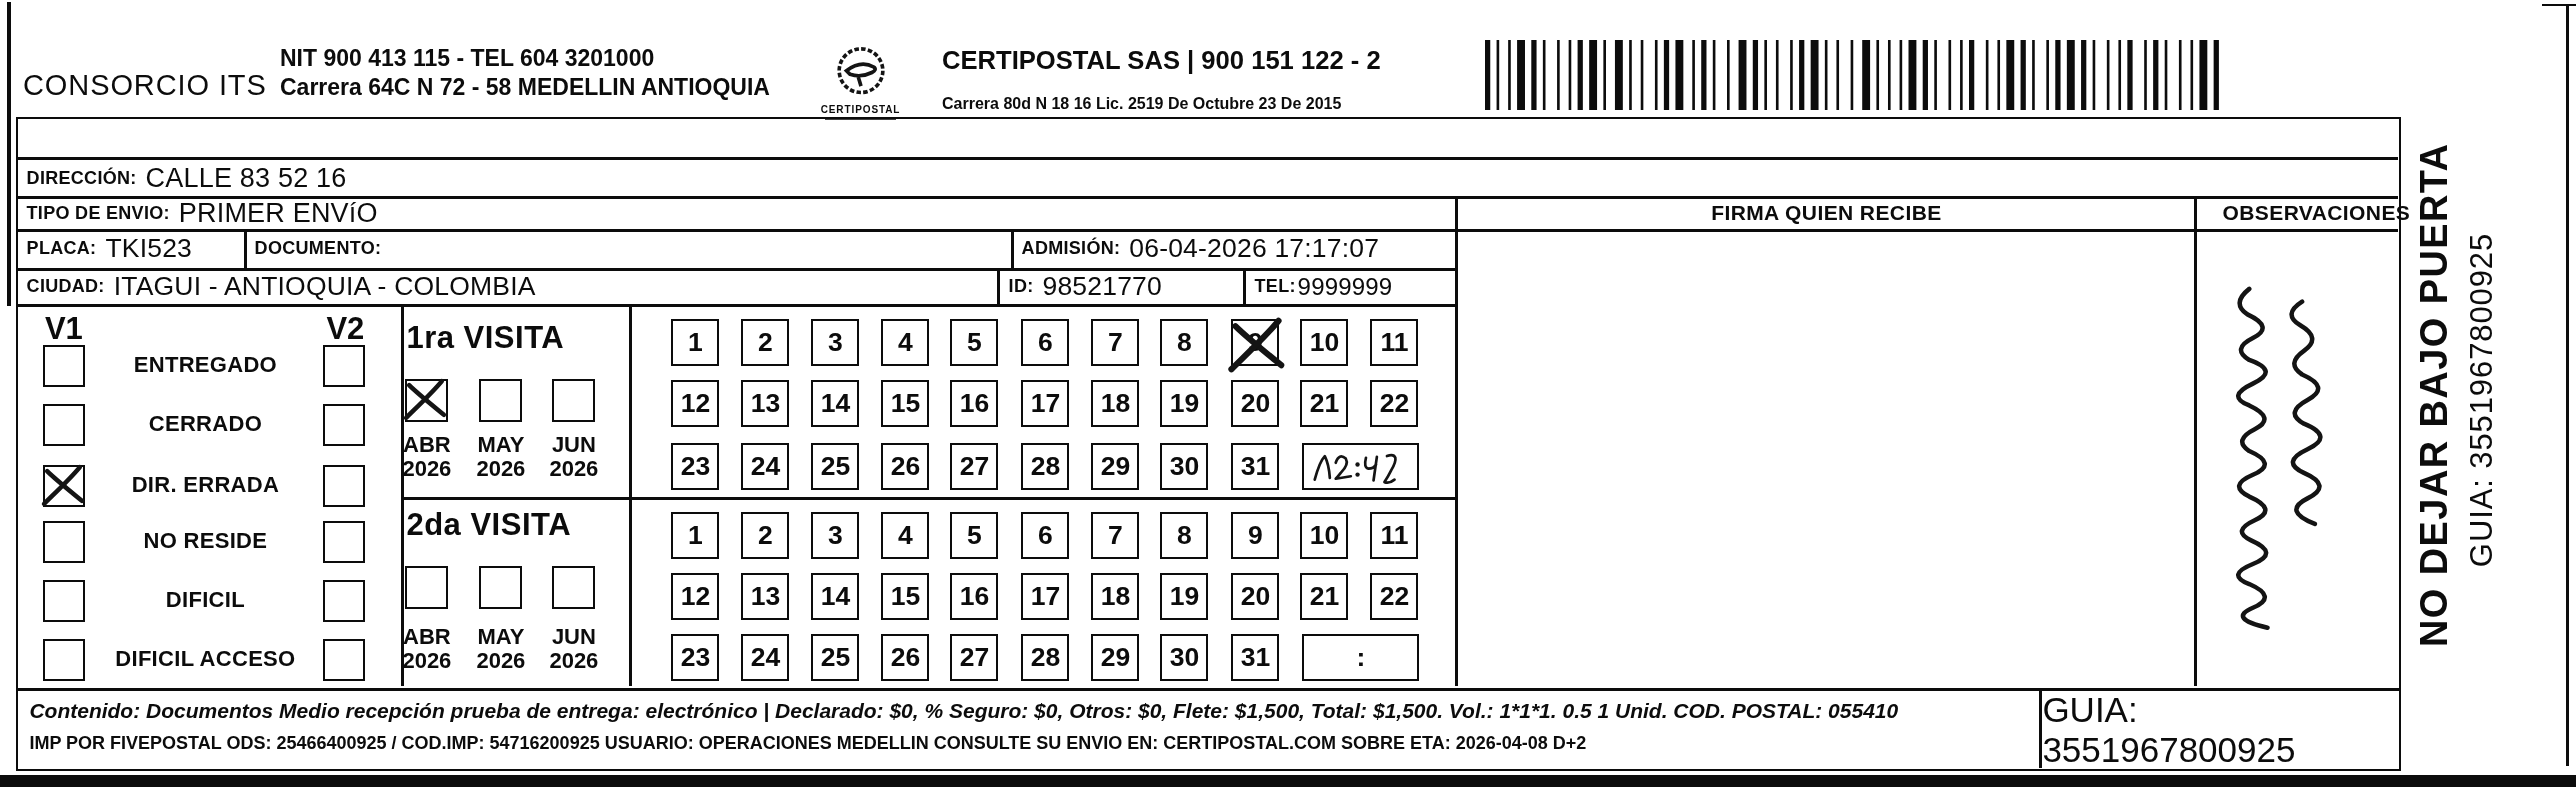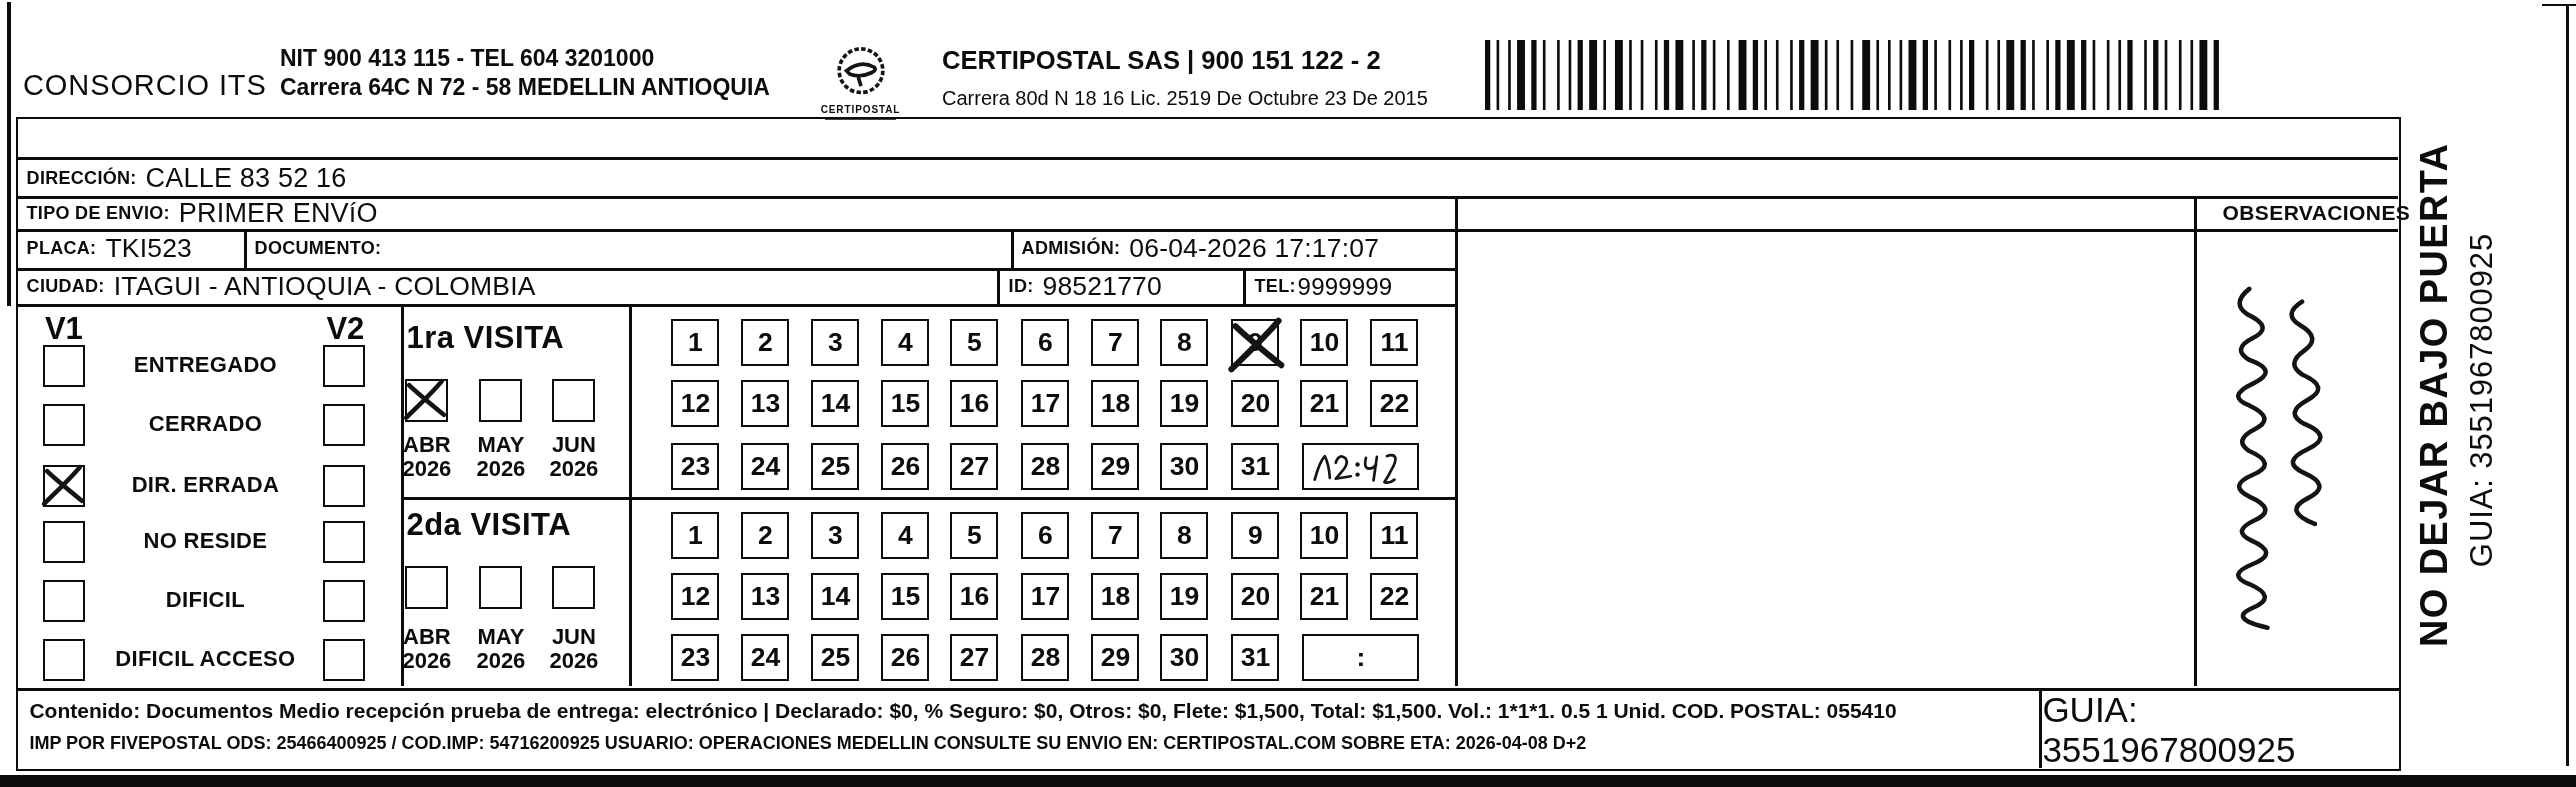--- a/index.html
+++ b/index.html
@@ -48,21 +48,21 @@
       <circle cx="33" cy="29" r="24" fill="none" stroke="#141414" stroke-width="4" stroke-dasharray="5 2.5"></circle>
       <path d="M17 29 q16 -12 30 -4 q4 3 -2 6 q-12 6 -24 2 Z" fill="none" stroke="#141414" stroke-width="4"></path>
       <path d="M30 36 l3 10" stroke="#141414" stroke-width="4"></path>
     </svg>
     <div style="font-size:10px;font-weight:bold;letter-spacing:0.9px;">CERTIPOSTAL</div>
     <div style="margin:1.8px auto 0;width:71px;height:3.7px;background:#141414;opacity:.8;"></div>
   </div>
 
   <div class="abs" style="left:942px;top:46px;">
     <div style="font-size:25.6px;font-weight:600;">CERTIPOSTAL SAS | 900 151 122 - 2</div>
-    <div style="font-size:20px;font-weight:400;margin-top:12px;">Carrera 80d N 18 16  Lic. 2519 De Octubre 23 De 2015</div>
+    <div style="font-size:16px;font-weight:700;margin-top:20px;">Carrera 80d N 18 16  Lic. 2519 De Octubre 23 De 2015</div>
   </div>
 
   <svg id="barcode" class="abs" style="left:1485px;top:40px;" width="736" height="70" viewBox="0 0 279.8000000000002 77" preserveAspectRatio="none">
       <rect x="0" y="0" width="2" height="77" fill="#0c0c0c"></rect>
       <rect x="4.4" y="0" width="1" height="77" fill="#0c0c0c"></rect>
       <rect x="8.8" y="0" width="1" height="77" fill="#0c0c0c"></rect>
       <rect x="12.200000000000001" y="0" width="3" height="77" fill="#0c0c0c"></rect>
       <rect x="17.6" y="0" width="2" height="77" fill="#0c0c0c"></rect>
       <rect x="22.000000000000004" y="0" width="1" height="77" fill="#0c0c0c"></rect>
       <rect x="27.400000000000006" y="0" width="1" height="77" fill="#0c0c0c"></rect>
@@ -309,35 +309,36 @@
         <div class="daybox" style="left: 932px; top: 515px;">27</div>
         <div class="daybox" style="left: 1003px; top: 515px;">28</div>
         <div class="daybox" style="left: 1073px; top: 515px;">29</div>
         <div class="daybox" style="left: 1142px; top: 515px;">30</div>
         <div class="daybox" style="left: 1213px; top: 515px;">31</div>
         <div class="daybox" style="left: 1284px; top: 515px; width: 117px;">:</div>
       </div>
 
     <div class="vline" style="left:1437px;top:77px;height:490px;"></div>
     <div class="vline" style="left:2176px;top:77px;height:490px;"></div>
+    <div class="hdr-cell" style="left:1440px;top:79px;width:736px;height:30px;">FIRMA QUIEN RECIBE</div>
     <div class="hdr-cell" style="left:2179px;top:79px;width:238px;height:30px;">OBSERVACIONES</div>
     <div class="abs" style="left:1440px;top:110px;width:736px;height:457px;"></div>
 
     <div class="abs rot" style="left:2193px;top:520px;width:365px;height:133px;">
       <svg class="scribble" width="365" height="133" viewBox="0 0 400 146">
         <path stroke-width="5" d="M12 62 Q22 18 34 46 T60 42 Q70 16 82 46 T108 44 Q118 22 130 48 T156 42 Q168 18 180 46 T206 42 Q218 24 230 48 T256 42 Q266 16 280 46 T306 42 Q318 22 330 46 T356 40 Q368 22 384 42"></path>
         <path stroke-width="5" d="M126 114 Q140 78 154 106 T182 102 Q194 76 208 106 T236 102 Q248 80 262 106 T290 100 Q302 82 316 102 T344 98 Q356 78 370 100"></path>
       </svg>
     </div>
   </div>
 
   <div class="abs rot" style="left:2413px;top:647px;width:489px;height:42px;font-weight:bold;font-size:38px;letter-spacing:1.4px;">NO DEJAR BAJO PUERTA</div>
   <div class="abs rot" style="left:2464px;top:641px;width:482px;height:35px;font-size:31px;letter-spacing:0.9px;">GUIA: 3551967800925</div>
 
   <div class="abs bordered" style="left:16.4px;top:689px;width:2385px;height:82px;">
-    <div class="footer-line" style="left:11px;top:8.2px;font-size:21px;font-weight:600;">Contenido: Documentos Medio recepción prueba de entrega: electrónico | Declarado: $0, % Seguro: $0, Otros: $0, Flete: $1,500, Total: $1,500. Vol.: 1*1*1. 0.5  1 Unid. COD. POSTAL: 055410</div>
+    <div class="footer-line" style="left:11px;top:8.2px;font-size:21px;font-weight:600;font-style:italic;">Contenido: Documentos Medio recepción prueba de entrega: electrónico | Declarado: $0, % Seguro: $0, Otros: $0, Flete: $1,500, Total: $1,500. Vol.: 1*1*1. 0.5  1 Unid. COD. POSTAL: 055410</div>
     <div class="footer-line" style="left:11px;top:42px;font-size:18px;font-weight:bold;">IMP POR FIVEPOSTAL ODS: 25466400925 / COD.IMP: 54716200925 USUARIO: OPERACIONES MEDELLIN CONSULTE SU ENVIO EN: CERTIPOSTAL.COM SOBRE ETA: 2026-04-08 D+2</div>
     <div class="vline" style="left:2021px;top:0;height:77px;"></div>
     <div class="abs" style="left:2024px;top:0;width:356px;height:77px;display:flex;align-items:center;justify-content:center;font-size:35px;">GUIA: 3551967800925</div>
   </div>
 
 </div>
 
 
 </body></html>

